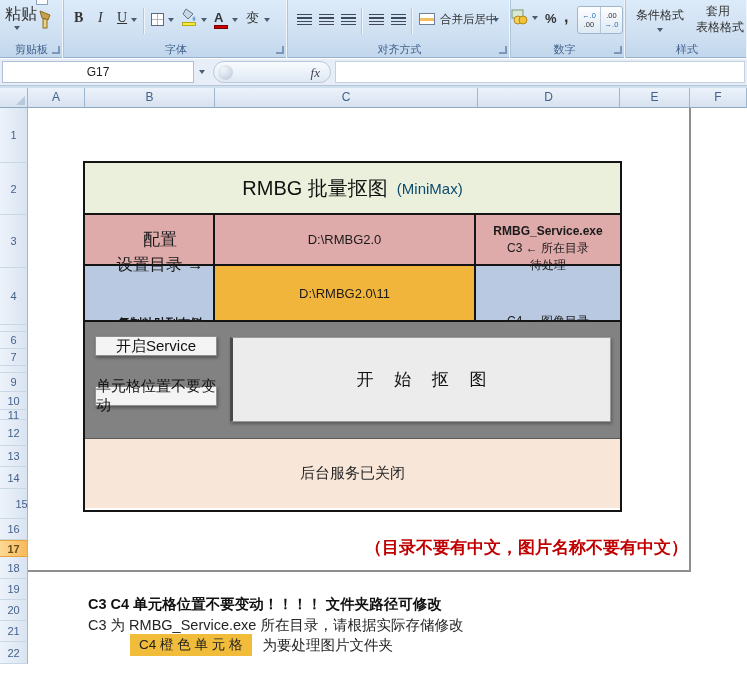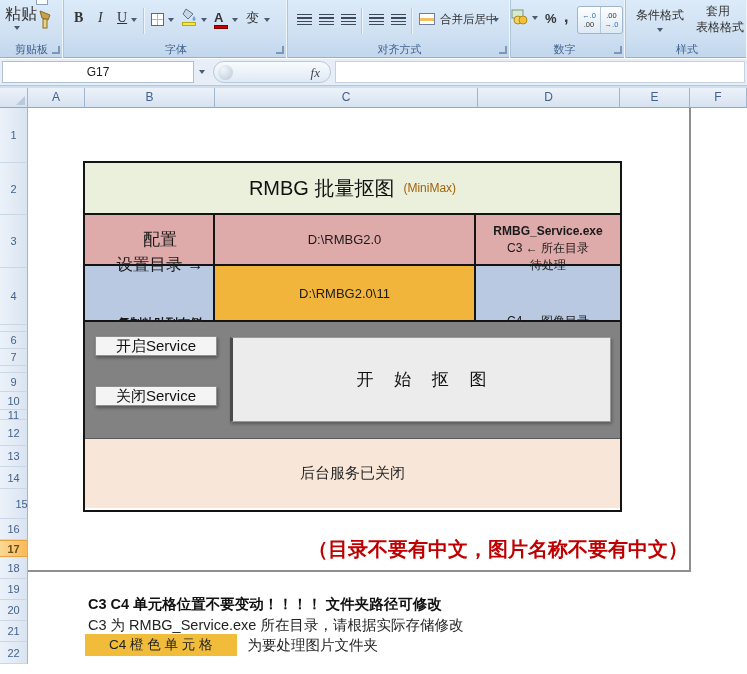--- a/index.html
+++ b/index.html
@@ -86,21 +86,21 @@
   .pb-v{position:absolute;left:689px;top:108px;width:2px;height:464px;background:#8f8f8f;}
   .pb-h{position:absolute;left:28px;top:570px;width:663px;height:2px;background:#8f8f8f;}
 
   
   .panel{position:absolute;left:83px;top:161px;width:539px;height:351px;
     border:2px solid #141414;background:#fff;}
   .prow{position:relative;width:100%;display:flex;}
   .title-row{height:52px;background:var(--title-bg,#ebf0dc);border-bottom:2px solid #141414;
     align-items:center;justify-content:center;}
   .title-main{font-size:20px;font-weight:normal;color:#111;}
-  .title-sub{font-size:12px;color:#a16207;margin-left:9px;}
+  .title-sub{font-size:15px;color:#0c4a6e;margin-left:9px;}
   .cfg-row{height:51px;border-bottom:2px solid #141414;}
   .dir-row{height:56px;border-bottom:2px solid #141414;}
   .cell{display:flex;flex-direction:column;align-items:center;justify-content:center;height:100%;}
   .c1{width:130px;border-right:2px solid #141414;padding-left:22px;}
   .c2{width:261px;border-right:2px solid #141414;}
   .c3{flex:1;}
   .pink{background:var(--pink,#dfaaaa);}
   .blue{background:var(--blue,#b9c9e2);gap:39px;}
   .orange{background:var(--orange,#f2b53c);}
   .lbl-big{font-size:17px;color:#1a1a1a;}
@@ -112,26 +112,26 @@
     border:1px solid #8f8f8f;box-shadow:1px 2px 3px rgba(0,0,0,.35);
     font-size:15px;color:#111;display:flex;align-items:center;justify-content:center;}
   .big-btn{position:absolute;left:145px;top:15px;width:381px;height:85px;background:#ececec;
     border:1px solid #9a9a9a;border-left:3px solid #4a4a4a;box-shadow:1px 2px 3px rgba(0,0,0,.3);
     font-size:17px;letter-spacing:8px;color:#111;display:flex;align-items:center;justify-content:center;
     padding-left:8px;}
   .status-row{height:69px;background:var(--status-bg,#f8e7d8);align-items:center;justify-content:center;}
   .status-txt{font-size:15px;color:#262626;}
 
   
-  .warn{position:absolute;top:536px;right:59px;font-size:20px;font-weight:bold;
+  .warn{position:absolute;top:536px;right:59px;font-size:17px;font-weight:bold;
     color:var(--red,#c00000);}
   .note1{position:absolute;left:88px;top:595px;font-size:14.5px;font-weight:bold;color:#111;}
   .note2{position:absolute;left:88px;top:616px;font-size:14.5px;color:#242424;}
   .note3{position:absolute;left:85px;top:634px;display:flex;align-items:center;}
-  .note3-hl{background:var(--orange2,#f0bc3a);font-size:13.5px;color:#222;padding:2px 24px;}
+  .note3-hl{background:var(--orange2,#f0bc3a);font-size:13.5px;color:#222;padding:2px 9px;margin-left:45px;}
   .note3-rest{font-size:14.5px;color:#242424;margin-left:11px;}
 </style>
 </head>
 <body>
 
 <div id="app">
 
   <div class="ribbon">
 
     <div class="rgroup" style="left:0;width:64px;">
@@ -302,21 +302,21 @@
         <span class="lbl-path">D:\RMBG2.0\11</span>
       </div>
       <div class="cell c3 blue">
         <span class="lbl-sm">待处理</span>
         <span class="lbl-sm">C4 ← 图像目录</span>
       </div>
     </div>
 
     <div class="prow gray-row">
       <div class="svc-btn" style="top:14px;">开启Service</div>
-      <div class="svc-btn" style="top:64px;">关闭Service</div>
+      <div class="svc-btn" style="top:64px;">单元格位置不要变动</div>
       <div class="big-btn">开 始 抠 图</div>
     </div>
 
     <div class="prow status-row">
       <span class="status-txt">后台服务已关闭</span>
     </div>
   </div>
 
   <div class="warn">（目录不要有中文，图片名称不要有中文）</div>
   <div class="note1">C3 C4 单元格位置不要变动！！！！  文件夹路径可修改</div>

